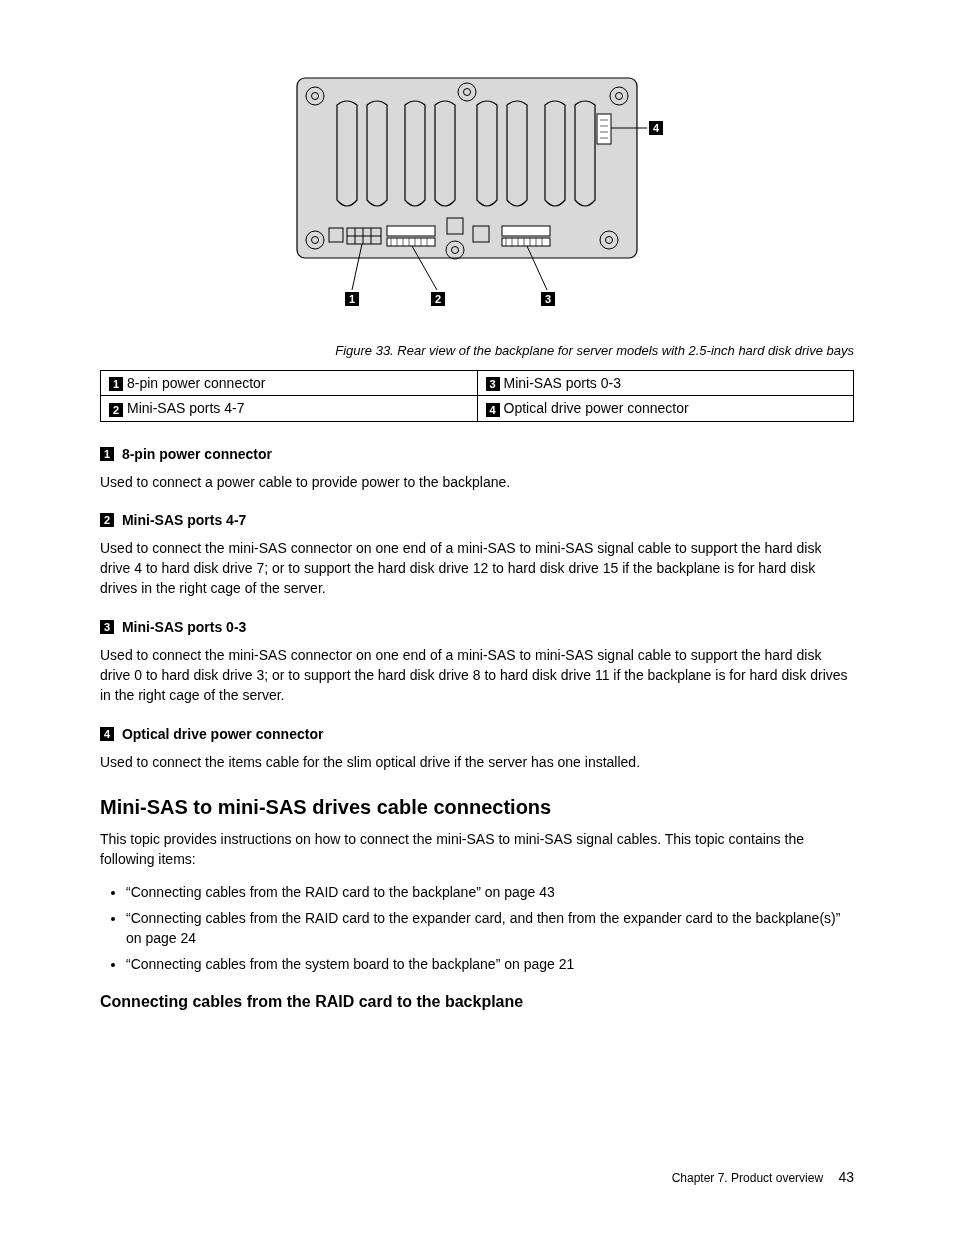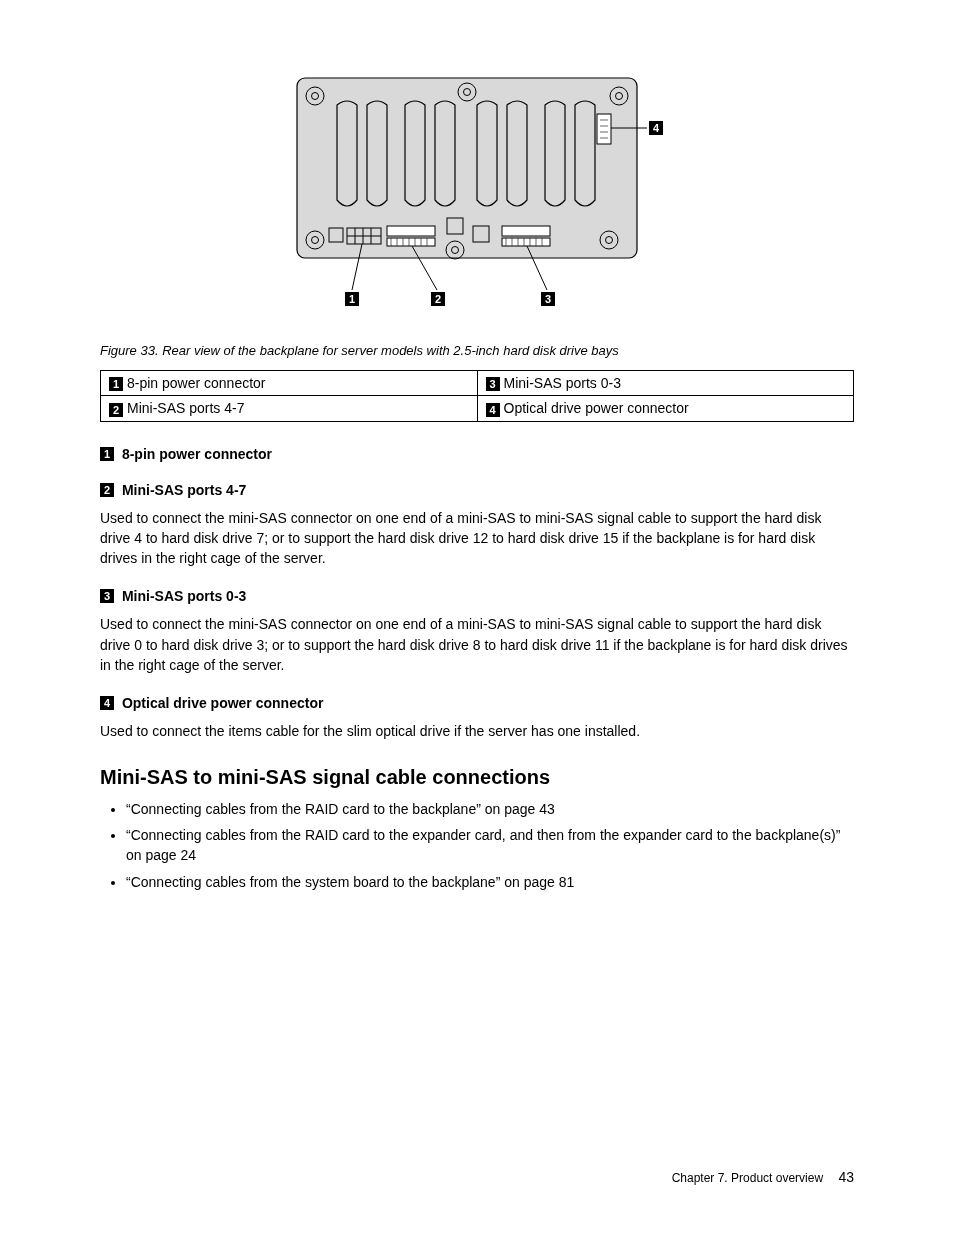--- a/index.html
+++ b/index.html
@@ -18,21 +18,21 @@
     position: relative;
   }
   .figure-container {
     text-align: center;
     margin-bottom: 20px;
   }
   .figure-caption {
     font-style: italic;
     font-size: 13px;
     margin-top: 8px;
-    text-align: left;
+    text-align: right;
   }
   .callout-table {
     width: 100%;
     border-collapse: collapse;
     margin: 12px 0 24px 0;
   }
   .callout-table td {
     border: 1px solid #000;
     padding: 4px 8px;
     font-size: 14px;
@@ -202,45 +202,48 @@
       <td><span class="callout-box">2</span><span>Mini-SAS ports 4-7</span></td>
       <td><span class="callout-box">4</span><span>Optical drive power connector</span></td>
     </tr>
   </tbody>
     </table>
 
   <div class="section-heading">
     <span class="callout-box">1</span>
     <span>8-pin power connector</span>
   </div>
+  <p class="body-text">Used to connect a power cable to provide power to the backplane.</p>
 
   <div class="section-heading">
     <span class="callout-box">2</span>
     <span>Mini-SAS ports 4-7</span>
   </div>
   <p class="body-text">Used to connect the mini-SAS connector on one end of a mini-SAS to mini-SAS signal cable to support the hard disk drive 4 to hard disk drive 7; or to support the hard disk drive 12 to hard disk drive 15 if the backplane is for hard disk drives in the right cage of the server.</p>
 
   <div class="section-heading">
     <span class="callout-box">3</span>
     <span>Mini-SAS ports 0-3</span>
   </div>
   <p class="body-text">Used to connect the mini-SAS connector on one end of a mini-SAS to mini-SAS signal cable to support the hard disk drive 0 to hard disk drive 3; or to support the hard disk drive 8 to hard disk drive 11 if the backplane is for hard disk drives in the right cage of the server.</p>
 
   <div class="section-heading">
     <span class="callout-box">4</span>
     <span>Optical drive power connector</span>
   </div>
   <p class="body-text">Used to connect the items cable for the slim optical drive if the server has one installed.</p>
 
-  <h2 class="main-heading">Mini-SAS to mini-SAS signal cable connections</h2>
+  <h2 class="main-heading">Mini-SAS to mini-SAS drives cable connections</h2>
+  <p class="body-text">This topic provides instructions on how to connect the mini-SAS to mini-SAS signal cables.  This topic contains the following items:</p>
   <ul class="bullet-list">
     <li>“Connecting cables from the RAID card to the backplane” on page 43</li>
     <li>“Connecting cables from the RAID card to the expander card, and then from the expander card to the backplane(s)” on page 24</li>
-    <li>“Connecting cables from the system board to the backplane” on page 81</li>
+    <li>“Connecting cables from the system board to the backplane” on page 21</li>
   </ul>
 
+  <h3 class="sub-heading">Connecting cables from the RAID card to the backplane</h3>
 
   <div class="footer">
     <span>Chapter 7.  Product overview</span>
     <span class="page-num">43</span>
   </div>
 
 </div>
 
 </body></html>

